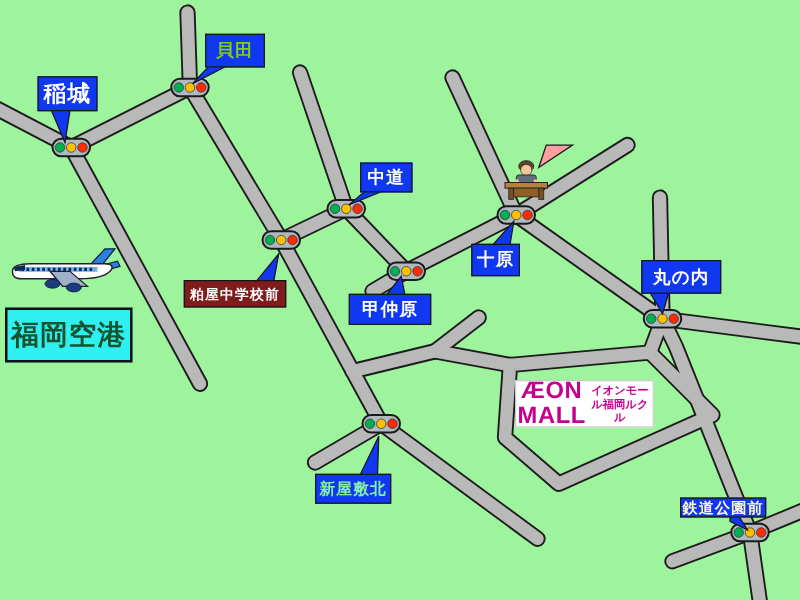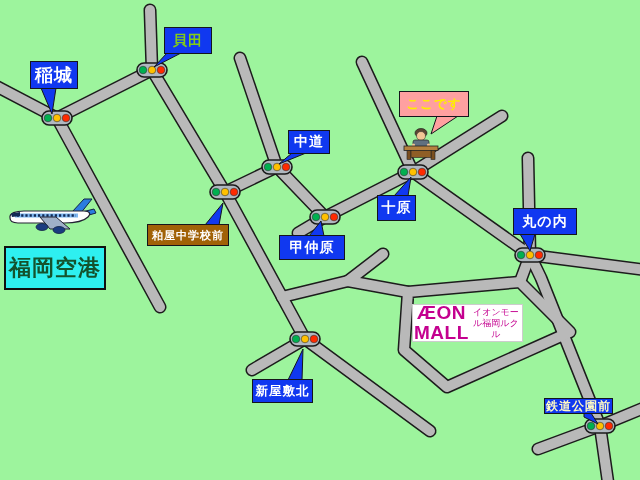--- a/index.html
+++ b/index.html
@@ -17,21 +17,21 @@
   #airport-box{
     display:flex;align-items:center;justify-content:center;
     font-family:"DejaVu Serif",serif;font-weight:bold;
     box-sizing:border-box;white-space:nowrap;
   }
   #aeon-box{
     display:flex;flex-direction:row;align-items:center;justify-content:center;
     box-sizing:border-box;text-align:center;
   }
   #aeon-logo{font-weight:bold;font-size:19px;letter-spacing:0.5px;line-height:20px;}
-  #aeon-subtitle{font-weight:normal;font-size:9px;letter-spacing:0px;line-height:11px;}
+  #aeon-subtitle{font-weight:bold;font-size:9px;letter-spacing:0px;line-height:11px;}
 </style>
 </head>
 <body>
 
 <div id="map-canvas" style="background: rgb(157, 244, 157);">
   <svg id="map-svg" width="640" height="480">
       <polyline points="-8,84 57,118" fill="none" stroke="#1c1c1c" stroke-width="13" stroke-linecap="round" stroke-linejoin="round"></polyline>
       <polyline points="57,118 160,307" fill="none" stroke="#1c1c1c" stroke-width="13" stroke-linecap="round" stroke-linejoin="round"></polyline>
       <polyline points="57,118 152,70" fill="none" stroke="#1c1c1c" stroke-width="13" stroke-linecap="round" stroke-linejoin="round"></polyline>
       <polyline points="152,70 150,10" fill="none" stroke="#1c1c1c" stroke-width="13" stroke-linecap="round" stroke-linejoin="round"></polyline>
@@ -175,20 +175,19 @@
     <span>福岡空港</span>
   </div>
 
   <div id="aeon-box" class="poi" style="left: 412px; top: 304px; width: 111px; height: 38px; background: rgb(255, 255, 255); border: 1px solid rgb(204, 204, 204);">
     <div id="aeon-logo" style="color: rgb(196, 0, 143);">ÆON MALL</div>
     <div id="aeon-subtitle" style="color: rgb(196, 0, 143);">イオンモール福岡ルクル</div>
   </div>
 <div class="bubble" style="left: 30px; top: 61px; width: 48px; height: 28px; background: rgb(16, 56, 240); color: rgb(255, 255, 255); font-size: 18px;">稲城</div>
     <div class="bubble" style="left: 164px; top: 27px; width: 48px; height: 27px; background: rgb(16, 56, 240); color: #84cc16; font-size: 14px;">貝田</div>
     <div class="bubble" style="left: 288px; top: 130px; width: 42px; height: 24px; background: rgb(16, 56, 240); color: rgb(255, 255, 255); font-size: 14px;">中道</div>
-    <div class="bubble" style="left: 399px; top: 91px; width: 70px; height: 26px; background: rgb(255, 160, 160); color: rgb(255, 238, 0); font-size: 12.5px;">ここです</div>
     <div class="bubble" style="left: 377px; top: 195px; width: 39px; height: 26px; background: rgb(16, 56, 240); color: rgb(255, 255, 255); font-size: 14px; text-align: center;">十原</div>
     <div class="bubble" style="left: 513px; top: 208px; width: 64px; height: 27px; background: rgb(16, 56, 240); color: rgb(255, 255, 255); font-size: 14px;">丸の内</div>
     <div class="bubble" style="left: 279px; top: 235px; width: 66px; height: 25px; background: rgb(16, 56, 240); color: rgb(255, 255, 255); font-size: 14px;">甲仲原</div>
-    <div class="bubble" style="left: 147px; top: 224px; width: 82px; height: 22px; background: #a16207; color: rgb(255, 255, 255); font-size: 11px;">粕屋中学校前</div>
-    <div class="bubble" style="left: 252px; top: 379px; width: 61px; height: 24px; background: rgb(16, 56, 240); color: #ffffff; font-size: 12.5px;">新屋敷北</div>
+    <div class="bubble" style="left: 147px; top: 224px; width: 82px; height: 22px; background: #7f1d1d; color: rgb(255, 255, 255); font-size: 11px;">粕屋中学校前</div>
+    <div class="bubble" style="left: 252px; top: 379px; width: 61px; height: 24px; background: rgb(16, 56, 240); color: #86efac; font-size: 12.5px;">新屋敷北</div>
     <div class="bubble" style="left: 544px; top: 398px; width: 69px; height: 16px; background: rgb(16, 56, 240); color: #fef9c3; font-size: 12px;">鉄道公園前</div>
   </div>
 
 </body></html>

